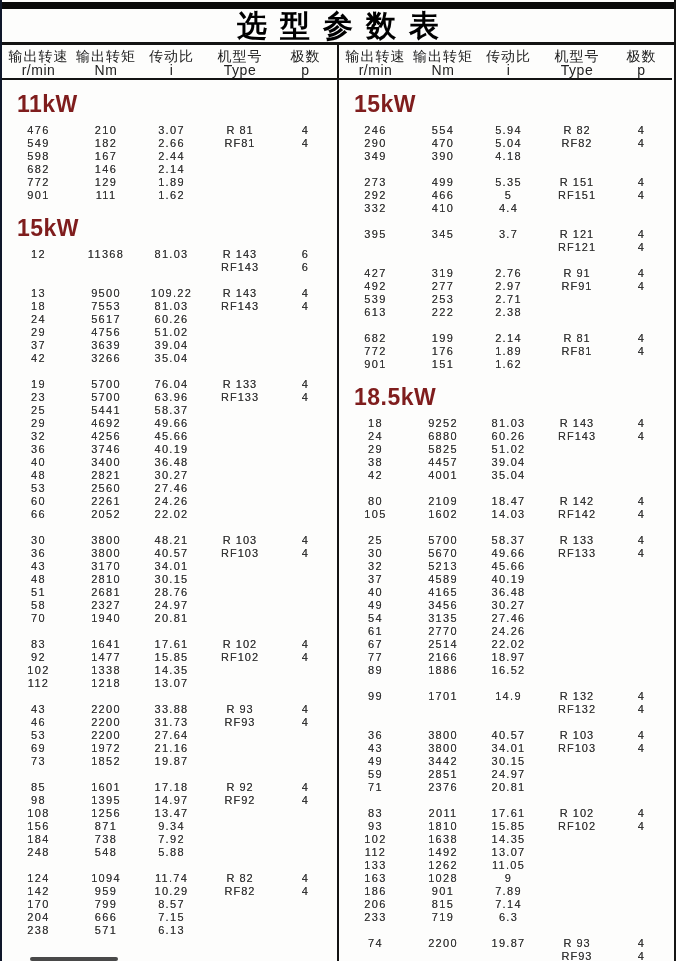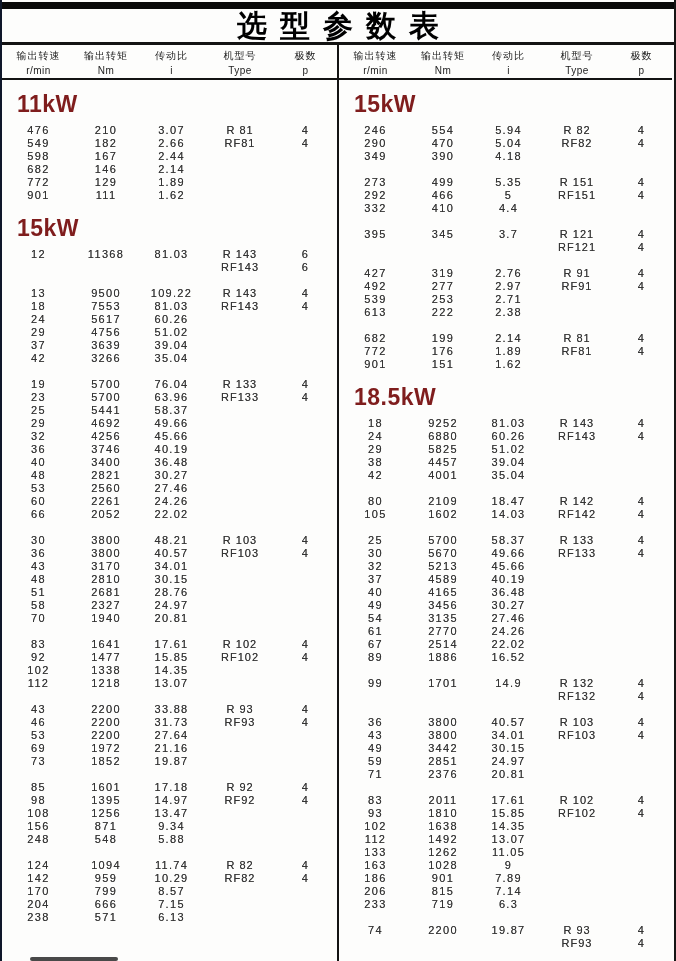--- a/index.html
+++ b/index.html
@@ -14,21 +14,21 @@
   .title-row { height:33px; display:flex; align-items:center; justify-content:center; flex:0 0 auto; }
   .title {
     font-size:30px; font-weight:bold; color:#000; line-height:1;
     letter-spacing:13px; text-indent:13px; white-space:nowrap;
   }
   .title-rule { border-top:3px solid #131313; flex:0 0 auto; }
   .cols { flex:1 1 auto; display:flex; overflow:hidden; }
   .half { width:335px; display:flex; flex-direction:column; box-sizing:border-box; }
   .half.right { border-left:2px solid #131313; }
   .col-header { display:grid; grid-template-columns:73px 62px 69px 68px 1fr; padding-top:5px; height:28px; flex:0 0 auto; }
-  .hcell { text-align:center; font-size:10px; color:#222; }
+  .hcell { text-align:center; font-size:14px; color:#222; }
   .hcell .zh { display:block; letter-spacing:1px; line-height:12px; }
   .hcell .unit { display:block; margin-top:3px; line-height:11px; letter-spacing:0.5px; }
   .header-rule { border-top:2.5px solid #131313; flex:0 0 auto; }
   .content { flex:1 1 auto; overflow:hidden; }
   .section-heading {
     font-size:23px; font-weight:bold; color:#7f1d1d;
     margin:12px 0 6px 15px; line-height:28px; letter-spacing:0.5px;
   }
   .content .section-heading:first-child { margin-top:10px; }
   .group + .group { margin-top:13px; }
@@ -407,20 +407,27 @@
               <span class="cell c4"></span>
             </div>
             <div class="row">
               <span class="cell c0">156</span>
               <span class="cell c1">871</span>
               <span class="cell c2">9.34</span>
               <span class="cell c3"></span>
               <span class="cell c4"></span>
             </div>
             <div class="row">
+              <span class="cell c0">184</span>
+              <span class="cell c1">738</span>
+              <span class="cell c2">7.92</span>
+              <span class="cell c3"></span>
+              <span class="cell c4"></span>
+            </div>
+            <div class="row">
               <span class="cell c0">248</span>
               <span class="cell c1">548</span>
               <span class="cell c2">5.88</span>
               <span class="cell c3"></span>
               <span class="cell c4"></span>
             </div>
           </div>
           <div class="group">
             <div class="row">
               <span class="cell c0">124</span>
@@ -710,20 +717,27 @@
               <span class="cell c0">61</span>
               <span class="cell c1">2770</span>
               <span class="cell c2">24.26</span>
               <span class="cell c3"></span>
               <span class="cell c4"></span>
             </div>
             <div class="row">
               <span class="cell c0">67</span>
               <span class="cell c1">2514</span>
               <span class="cell c2">22.02</span>
+              <span class="cell c3"></span>
+              <span class="cell c4"></span>
+            </div>
+            <div class="row">
+              <span class="cell c0">77</span>
+              <span class="cell c1">2166</span>
+              <span class="cell c2">18.97</span>
               <span class="cell c3"></span>
               <span class="cell c4"></span>
             </div>
             <div class="row">
               <span class="cell c0">89</span>
               <span class="cell c1">1886</span>
               <span class="cell c2">16.52</span>
               <span class="cell c3"></span>
               <span class="cell c4"></span>
             </div>

